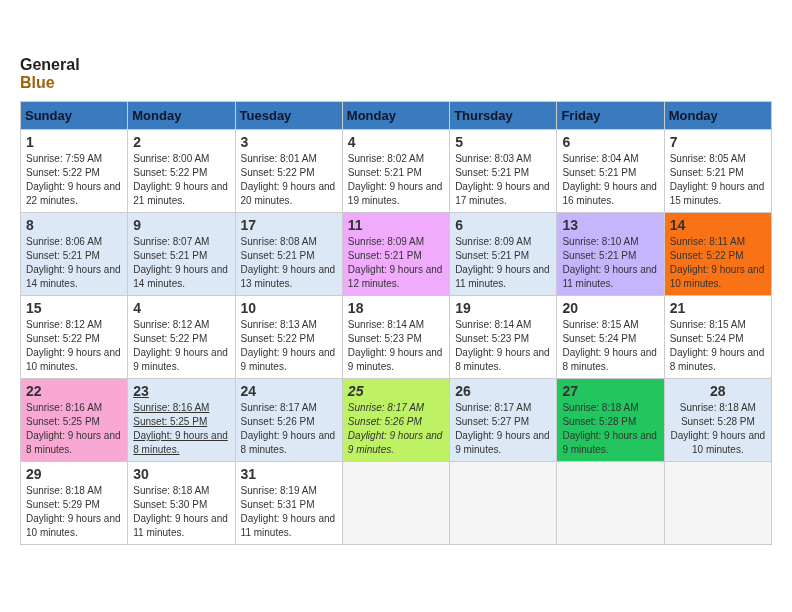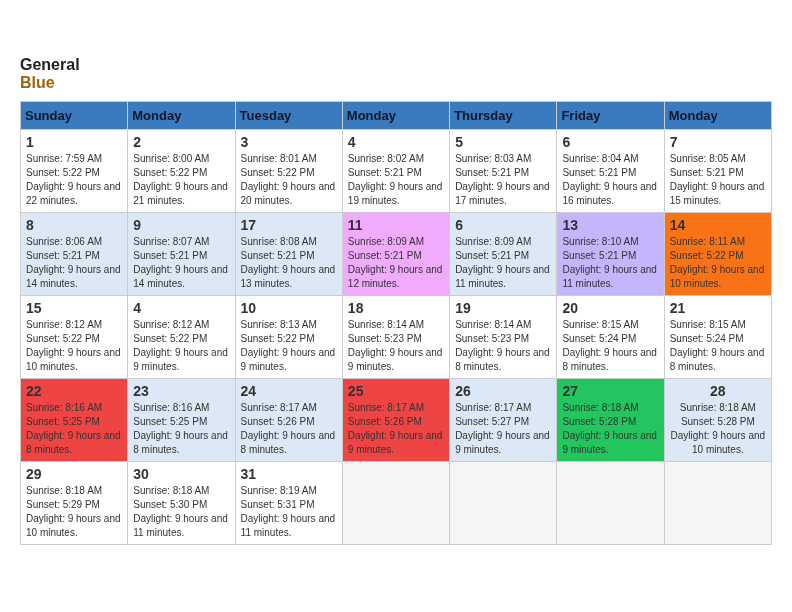--- a/index.html
+++ b/index.html
@@ -190,33 +190,33 @@
         <td>
           <span class="day-num">20</span>
           <div class="day-info">Sunrise: 8:15 AM<br>Sunset: 5:24 PM<br>Daylight: 9 hours and 8 minutes.</div>
         </td>
         <td>
           <span class="day-num">21</span>
           <div class="day-info">Sunrise: 8:15 AM<br>Sunset: 5:24 PM<br>Daylight: 9 hours and 8 minutes.</div>
         </td>
       </tr>
       <tr>
-        <td style="background: #ef4444;">
+        <td style="background: #f9a8d4;">
           <span class="day-num">22</span>
           <div class="day-info">Sunrise: 8:16 AM<br>Sunset: 5:25 PM<br>Daylight: 9 hours and 8 minutes.</div>
         </td>
-        <td style="background: rgb(220, 232, 245);">
+        <td style="background: rgb(220, 232, 245); text-decoration: underline;">
           <span class="day-num">23</span>
           <div class="day-info">Sunrise: 8:16 AM<br>Sunset: 5:25 PM<br>Daylight: 9 hours and 8 minutes.</div>
         </td>
         <td style="background: rgb(220, 232, 245);">
           <span class="day-num">24</span>
           <div class="day-info">Sunrise: 8:17 AM<br>Sunset: 5:26 PM<br>Daylight: 9 hours and 8 minutes.</div>
         </td>
-        <td style="background: #ef4444;">
+        <td style="background: #bef264; font-style: italic;">
           <span class="day-num">25</span>
           <div class="day-info">Sunrise: 8:17 AM<br>Sunset: 5:26 PM<br>Daylight: 9 hours and 9 minutes.</div>
         </td>
         <td style="background: rgb(220, 232, 245);">
           <span class="day-num">26</span>
           <div class="day-info">Sunrise: 8:17 AM<br>Sunset: 5:27 PM<br>Daylight: 9 hours and 9 minutes.</div>
         </td>
         <td style="background: #22c55e;">
           <span class="day-num">27</span>
           <div class="day-info">Sunrise: 8:18 AM<br>Sunset: 5:28 PM<br>Daylight: 9 hours and 9 minutes.</div>

